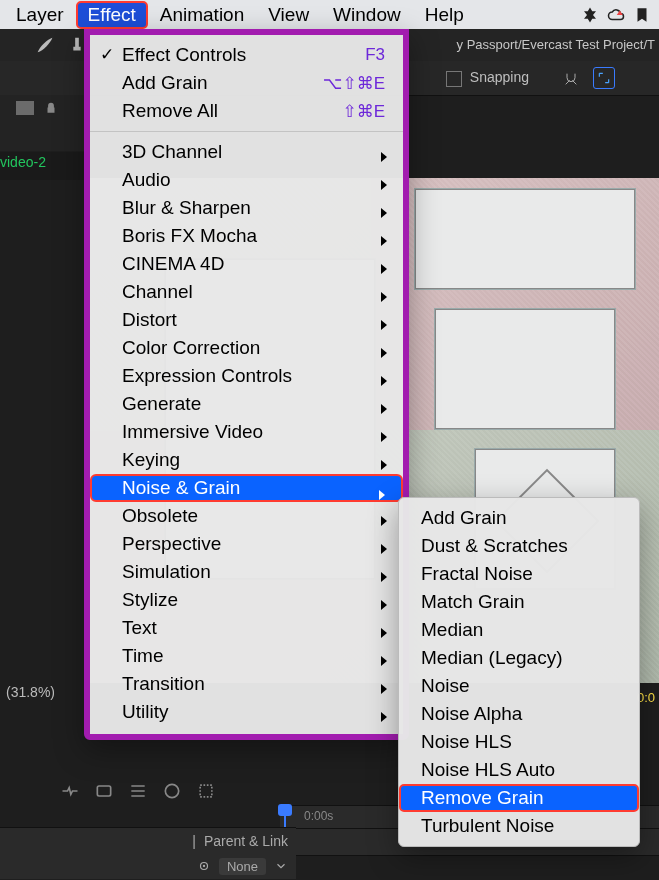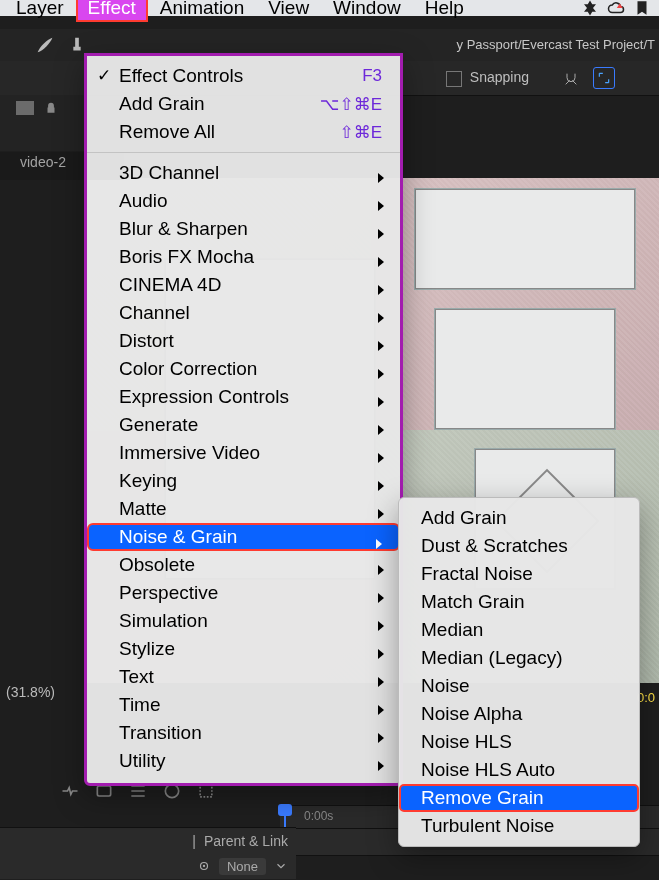--- a/index.html
+++ b/index.html
@@ -5,31 +5,31 @@
   html,body{
     margin:0;padding:0;
     width:659px;height:880px;
     background:#1e1e1e;
     font-family:-apple-system,"Helvetica Neue",Arial,sans-serif;
     font-size:19px;
     overflow:hidden;
     position:relative;
   }
   .menubar{
-    position:absolute;top:0;left:0;right:0;height:16px;
+    position:absolute;top:0;left:0;right:0;height:29px;
     background:#e4e6e9;
     display:flex;align-items:center;
     padding-left:4px;
     font-size:19px;
     color:#000;
     z-index:10;
   }
   .menubar .item{padding:3px 12px;cursor:default;}
   .menubar .item.active{
-    background:#d946ef;color:#fff;border-radius:0;
+    background:#1d4ed8;color:#fff;border-radius:5px;
   }
   .menubar .icons{margin-left:auto;display:flex;align-items:center;gap:8px;padding-right:8px;}
   .menubar svg{width:18px;height:18px;}
   .red-frame{border:2px solid #ff3b30;border-radius:5px;box-sizing:border-box;}
   .menubar .item.active.red-frame{padding:1px 10px;}
 
   
   .topinfo{
     position:absolute;top:29px;left:0;right:0;height:32px;
     background:#242424;color:#9a9a9a;font-size:14px;
@@ -52,22 +52,22 @@
   .project{
     position:absolute;top:95px;left:0;width:84px;height:56px;
     background:#232323;color:#8a8a8a;font-size:13px;
     z-index:2;
   }
   .project .lockrow{display:flex;gap:10px;padding:6px 8px;}
   .project .thumb{width:18px;height:14px;background:#6b6b6b;margin-left:8px;}
 
   .tabrow{
     position:absolute;top:152px;left:0;width:84px;height:24px;
-    background:#1a1a1a;color:#a3a3a3;font-size:14px;
-    padding:2px 20px;z-index:2;
+    background:#1a1a1a;color:#22c55e;font-size:14px;
+    padding:2px 0;z-index:2;
   }
 
   .viewport{
     position:absolute;top:178px;left:84px;right:0;height:505px;
     z-index:1;overflow:hidden;
   }
   .viewport .grain{
     position:absolute;inset:0;
     background:
       linear-gradient(135deg,#d8d0cc 0%,#b9b0ab 100%);
@@ -122,24 +122,24 @@
     background:#2a2a2a;color:#aaa;font-size:14px;
     display:flex;align-items:center;gap:8px;padding:0 8px;z-index:2;
   }
   .none{background:#3a3a3a;border-radius:3px;padding:1px 8px;font-size:13px;}
   .slim-icon{width:14px;height:14px;}
 
   
   .menu{
     position:absolute;top:29px;left:84px;width:313px;
     background:rgba(231,231,231,.97);
-    border:3px solid #a21caf;border-radius:0 0 6px 6px;
+    border:6px solid #a21caf;border-radius:0 0 6px 6px;
     padding:6px 0 8px;
     box-shadow:0 10px 30px rgba(0,0,0,.35);
-    z-index:50;font-size:19px;color:#000;margin-top:24px;
+    z-index:50;font-size:19px;color:#000;
   }
   .menu .row{
     height:28px;display:flex;align-items:center;
     padding:0 18px 0 32px;position:relative;cursor:default;
   }
   .menu .row .label{flex:1;white-space:nowrap;}
   .menu .row .short{color:#6d28d9;font-size:17px;}
   .menu .check::before{
     content:"✓";position:absolute;left:10px;top:3px;font-size:17px;
   }
@@ -363,26 +363,20 @@
       <span class="arrow"><svg class="arrow-svg" viewBox="0 0 10 12">
           <path d="M2 1l6 5-6 5z"></path>
         </svg></span>
     </div>
   <div class="row">
       <span class="label">Keying</span>
       <span class="arrow"><svg class="arrow-svg" viewBox="0 0 10 12">
           <path d="M2 1l6 5-6 5z"></path>
         </svg></span>
     </div>
-  <div class="row">
-      <span class="label">Matte</span>
-      <span class="arrow"><svg class="arrow-svg" viewBox="0 0 10 12">
-          <path d="M2 1l6 5-6 5z"></path>
-        </svg></span>
-    </div>
   <div class="row hl red-frame">
       <span class="label">Noise &amp; Grain</span>
       <span class="arrow"><svg class="arrow-svg" viewBox="0 0 10 12">
           <path d="M2 1l6 5-6 5z"></path>
         </svg></span>
     </div>
   <div class="row">
       <span class="label">Obsolete</span>
       <span class="arrow"><svg class="arrow-svg" viewBox="0 0 10 12">
           <path d="M2 1l6 5-6 5z"></path>

